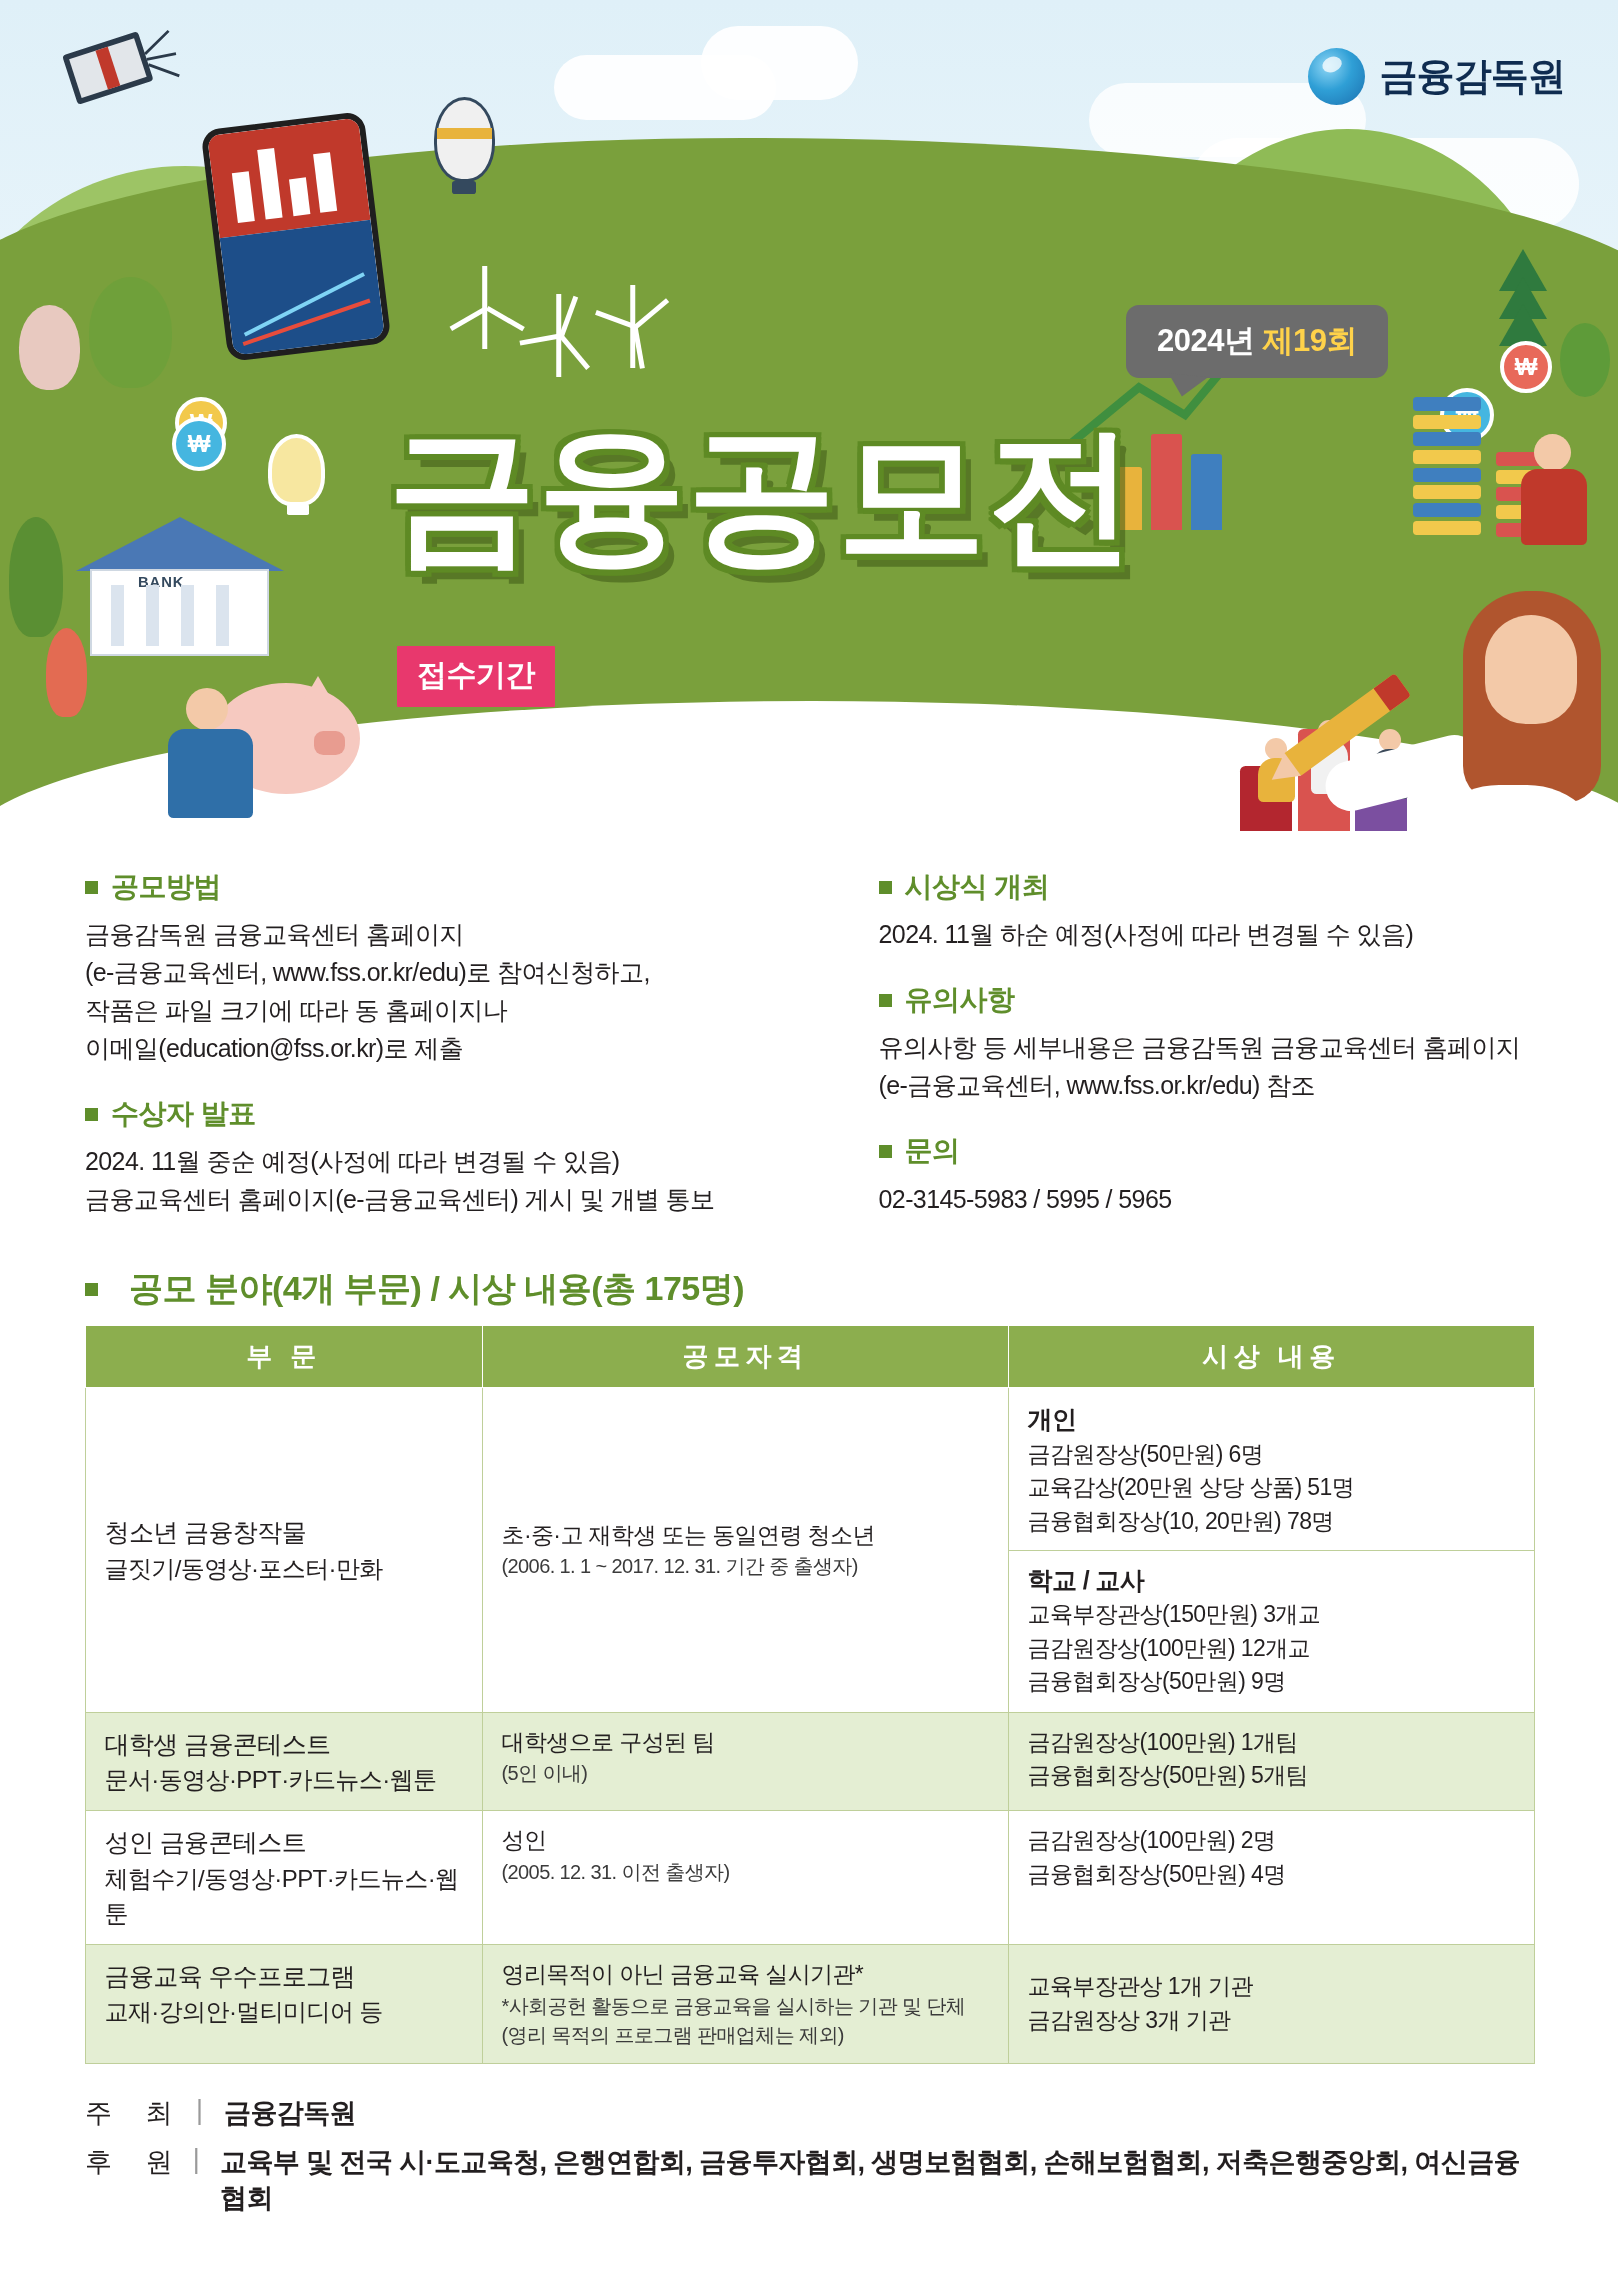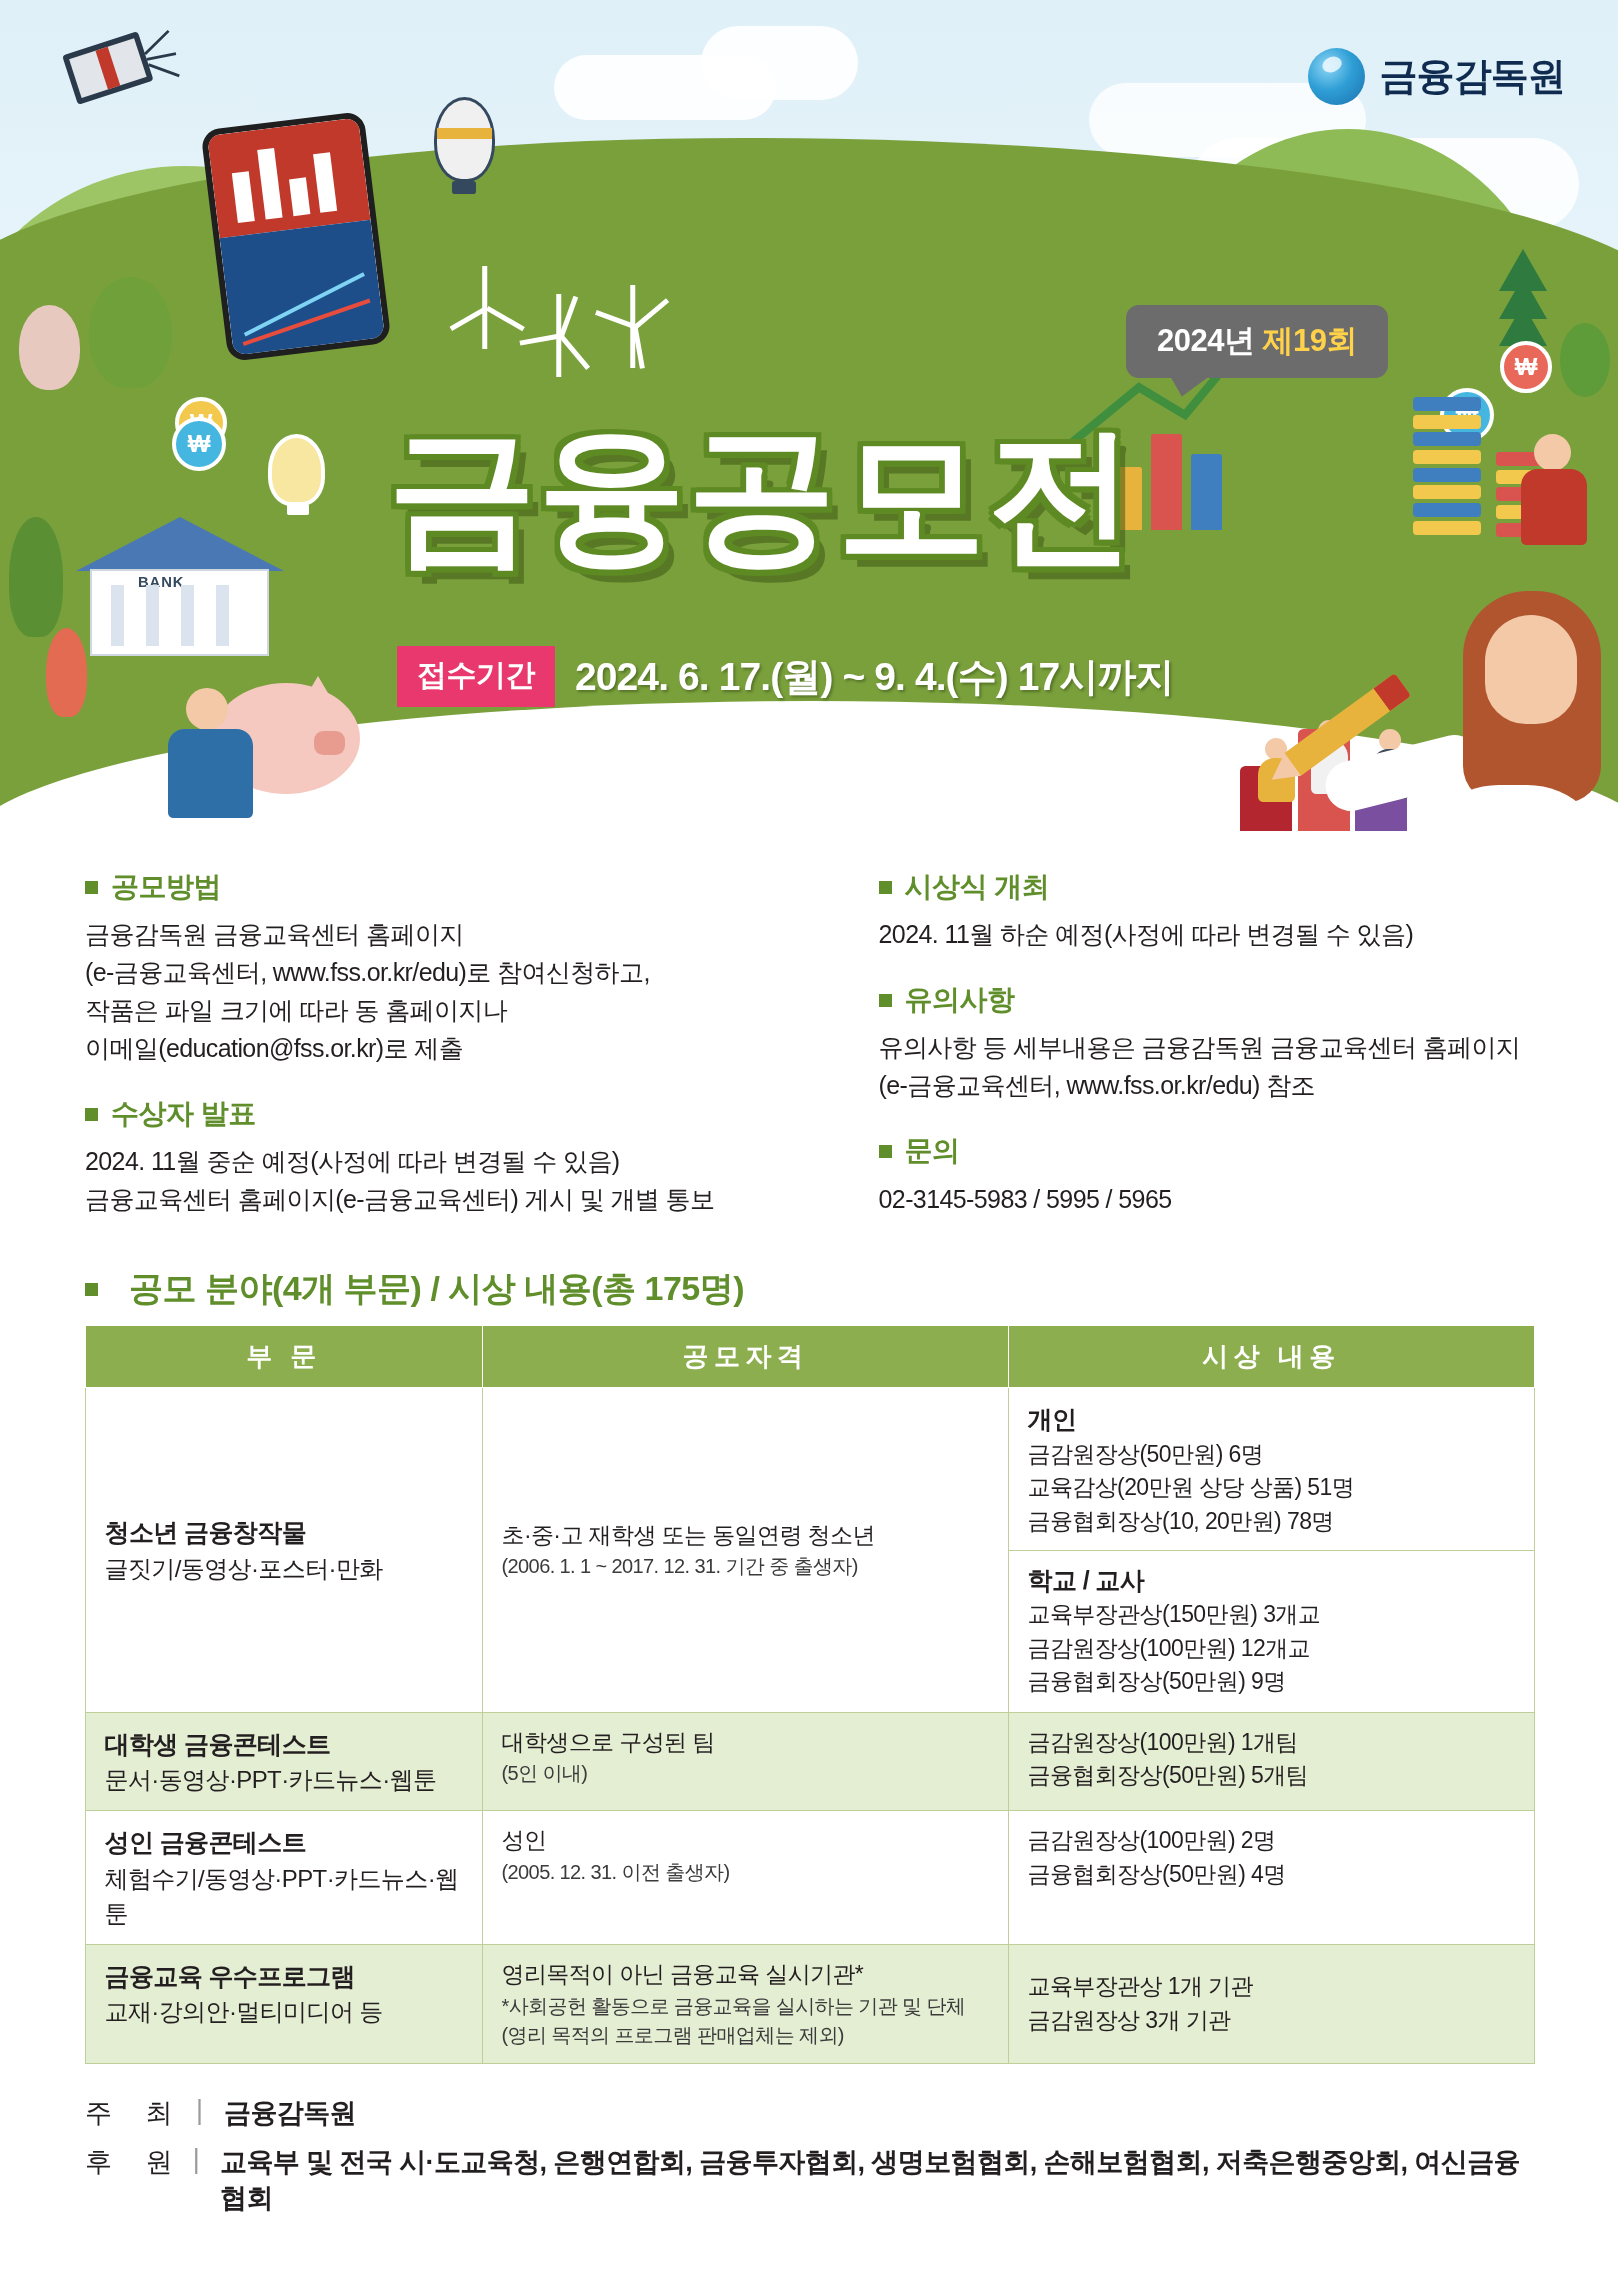--- a/index.html
+++ b/index.html
@@ -351,21 +351,21 @@
     border: 0.9px solid #ffffff;
     letter-spacing: 5.5px;
   }
   table.awards td {
     border: 0.9px solid #bfcf9a;
     padding: 13px 18.5px;
     vertical-align: top;
     line-height: 1.46;
   }
   .row-alt td { background: #e4eed3; margin-top: 23px; }
-  .cell-title { font-weight: bold; font-size: 25px; }
+  .cell-title { font-weight: normal; font-size: 25px; }
   .cell-sub { font-size: 24px; }
   .small { font-size: 20px; color: #3b3b3b; }
   .mid { vertical-align: middle !important; }
   .prize-head { font-weight: bold; font-size: 25px; }
   .divline { border-top: 0.9px solid #bfcf9a; margin: 11px -18.5px 11px; }
 
   .footer {
     margin-top: 31px;
     font-size: 27px;
     letter-spacing: -0.6px;
@@ -547,21 +547,20 @@
     </div>
 
     <div class="badge-19">
       <span>2024년 </span><span class="hi">제19회</span>
     </div>
 
     <div class="big-title">금융공모전</div>
 
     <div class="period-row">
       <div class="period-chip">접수기간</div>
-      <div class="period-text">2024. 6. 17.(월) ~ 9. 4.(수) 17시까지</div>
     </div>
   </div>
 
   <div class="content">
 
     <div class="cols">
       <div class="col-left">
 
         <div class="sec">
           <div class="sec-title">

